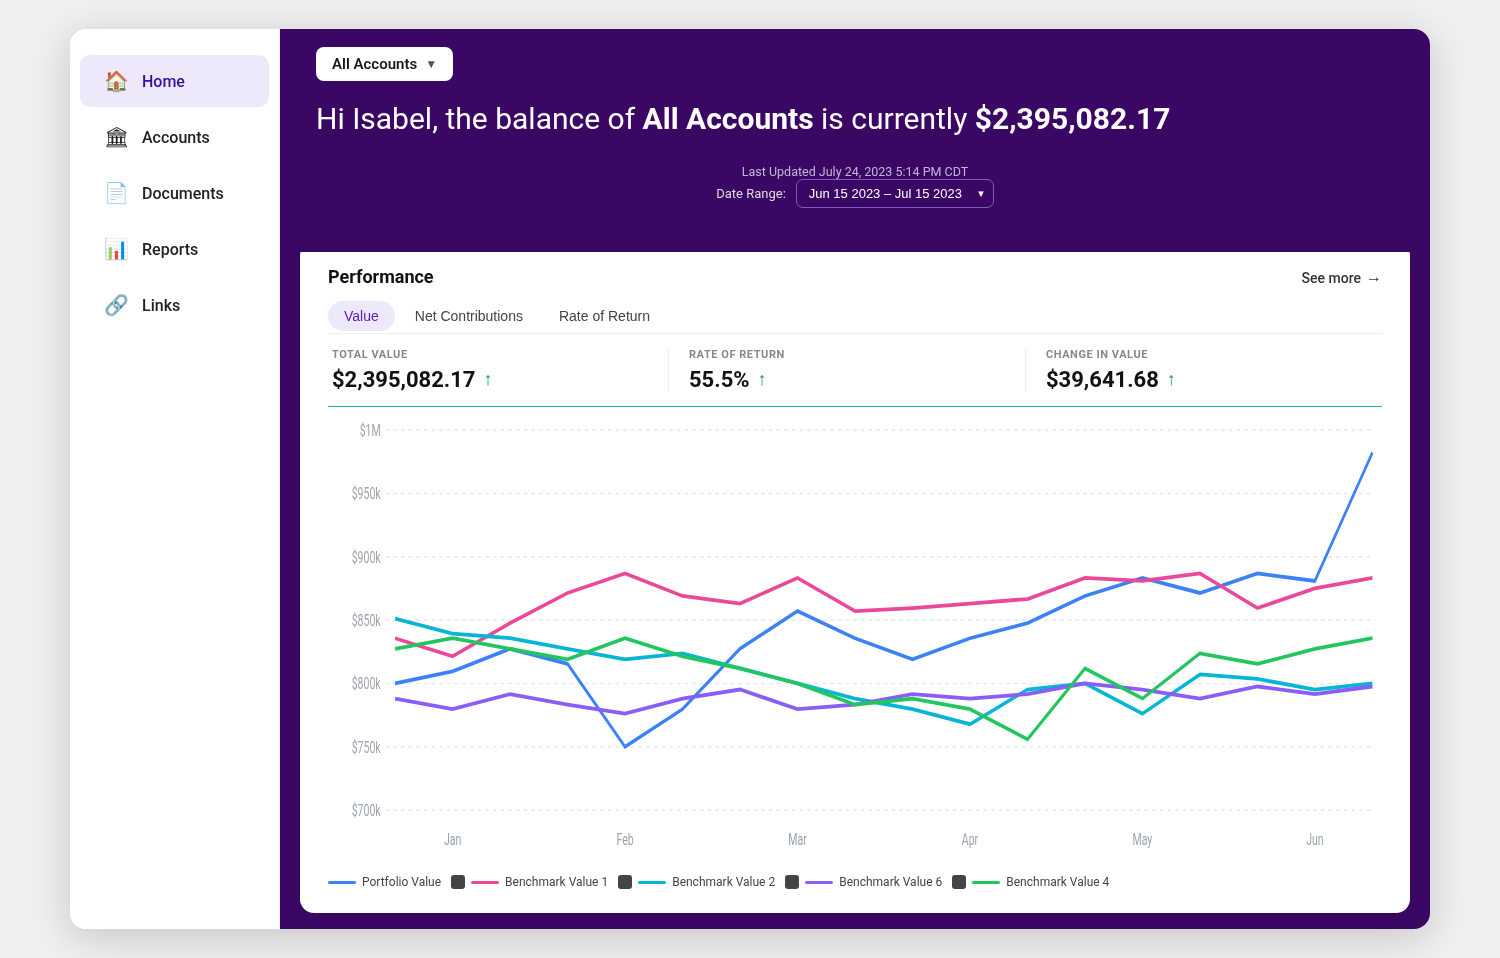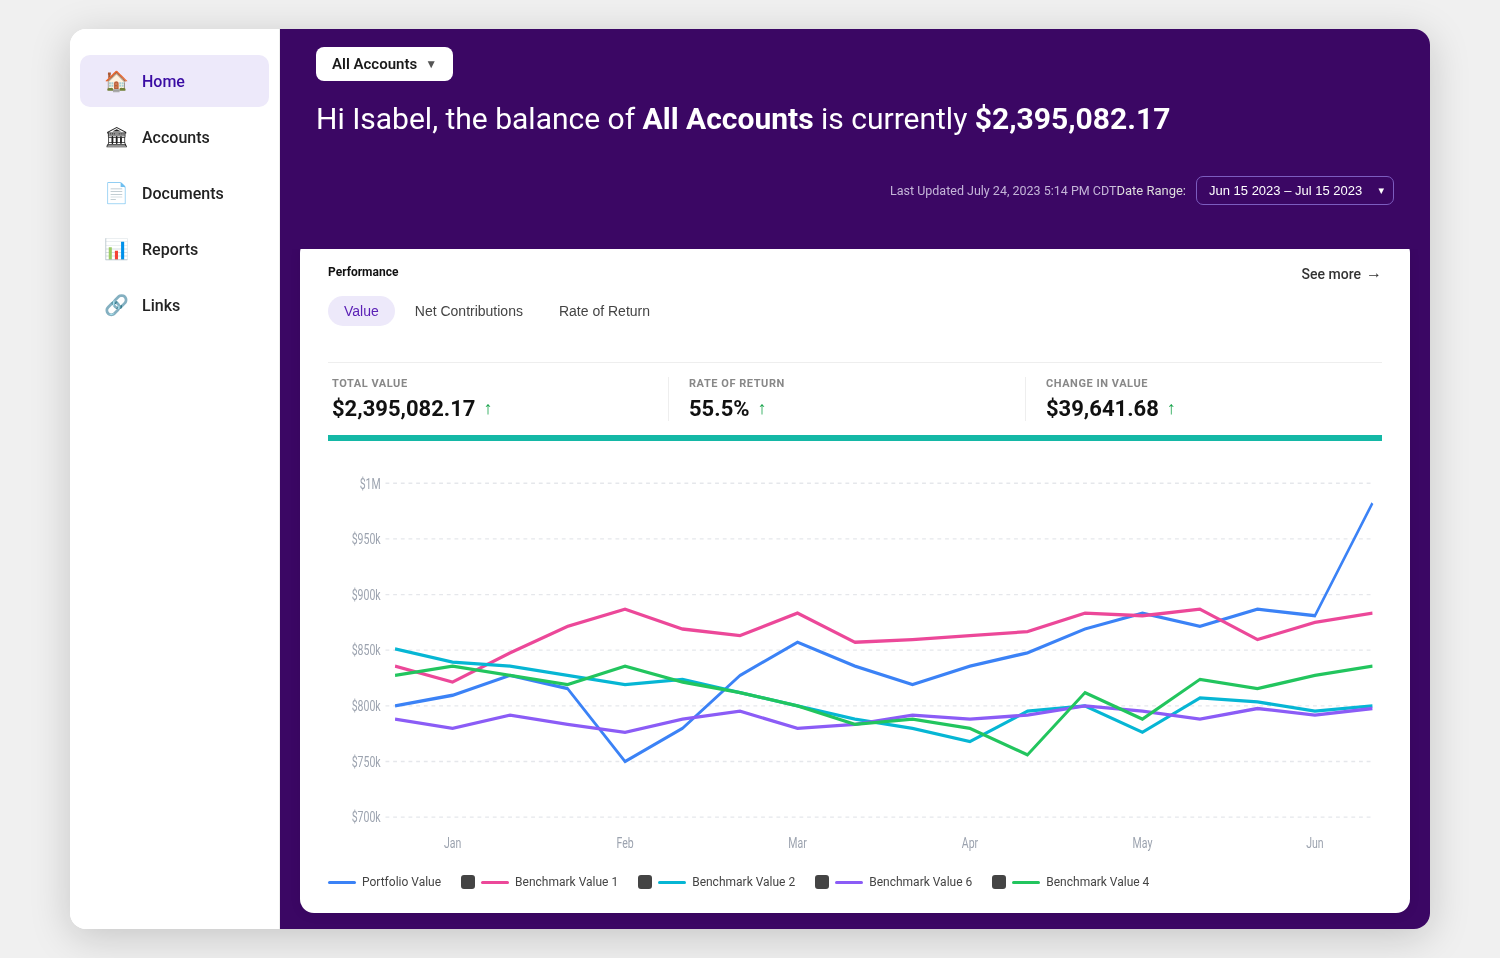--- a/index.html
+++ b/index.html
@@ -88,22 +88,23 @@
       font-size: 30px;
       font-weight: 400;
       line-height: 1.35;
     }
     .header-greeting strong {
       font-weight: 700;
     }
     .header-meta {
       display: flex;
       align-items: center;
-      justify-content: flex-end;
-      margin-top: 36px;
+      justify-content: space-between;
+      margin-top: 24px;
+      flex-direction: column;
     }
     .last-updated {
       color: #c4b5d8;
       font-size: 12.5px;
     }
     .date-range-container {
       display: flex;
       align-items: center;
       gap: 10px;
       color: #ddd;
@@ -151,61 +152,61 @@
       position: relative;
       z-index: 1;
     }
     .card-header {
       display: flex;
       align-items: center;
       justify-content: space-between;
       margin-bottom: 14px;
     }
     .card-title {
-      font-size: 12px;
+      font-size: 18px;
       font-weight: 700;
       color: #111;
     }
     .see-more {
       display: flex;
       align-items: flex-end;
       gap: 5px;
       color: #333;
       font-size: 14px;
       font-weight: 500;
       cursor: pointer;
       text-decoration: none;
     }
     
     .tabs {
       display: flex;
       gap: 4px;
-      margin-bottom: 36px;
+      margin-bottom: 2px;
     }
     .tab {
       padding: 7px 16px;
       border-radius: 20px;
       font-size: 14px;
       font-weight: 500;
       cursor: pointer;
       color: #444;
       border: none;
       background: transparent;
     }
     .tab.active {
       background: #ede9fa;
       color: #5b21b6;
     }
     
     .stats-row {
       display: flex;
       border-top: 1px solid #eee;
-      border-bottom: 6px solid #14b8a6;
+      border-bottom: 1px solid #14b8a6;
       padding: 14px 0;
-      margin-bottom: 29px;
+      margin-bottom: 8px;
       gap: 0;
     }
     .stat-item {
       flex: 1;
       padding: 0 20px;
       border-right: 1px solid #eee;
     }
     .stat-item:first-child { padding-left: 4px; }
     .stat-item:last-child { border-right: none; }
     .stat-label {
@@ -243,21 +244,21 @@
       min-height: 0;
     }
     .chart-svg {
       width: 100%;
       height: 100%;
     }
     
     .legend-row {
       display: flex;
       align-items: center;
-      gap: 20px;
+      gap: 10px;
       padding-top: 8px;
       flex-wrap: wrap;
     }
     .legend-item {
       display: flex;
       align-items: center;
       gap: 6px;
       font-size: 12px;
       color: #444;
     }

